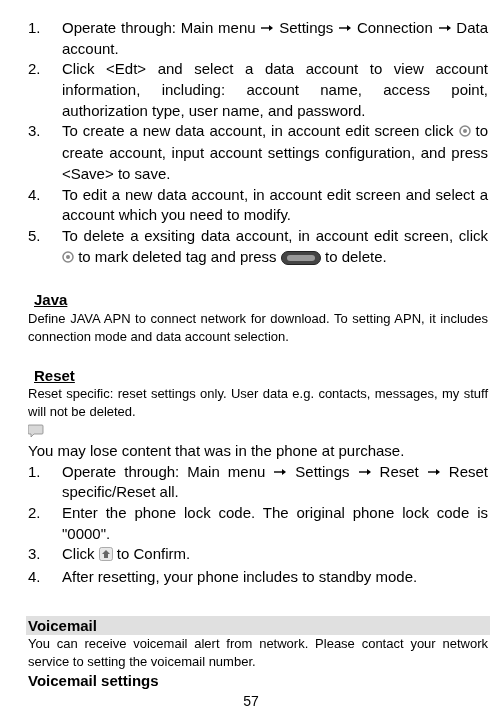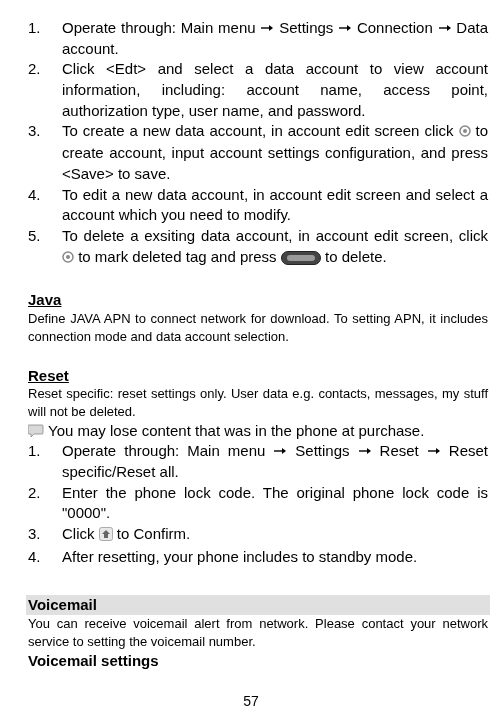--- a/index.html
+++ b/index.html
@@ -38,20 +38,21 @@
     font-weight: bold;
     font-size: 15px;
     margin-top: 12px;
     border-bottom: 1px solid #000;
     padding-bottom: 0;
     line-height: 1.3;
   }
   .section-heading.underline {
     text-decoration: underline;
     border-bottom: none;
+    margin-left: 6px;
   }
   .section-heading.shaded {
     border-bottom: none;
     background: #e0e0e0;
     padding: 0 0;
     margin-left: -2px;
     margin-right: -2px;
     padding-left: 2px;
   }
   .section-heading.plain {
@@ -61,20 +62,21 @@
     font-size: 13px;
     line-height: 1.38;
     text-align: justify;
     margin: 0;
   }
   .note-line {
     display: flex;
     align-items: baseline;
     font-size: 15px;
     line-height: 1.35;
+    flex-direction: column;
   }
   .note-line .note-icon {
     margin-right: 4px;
     flex: 0 0 auto;
     position: relative;
     top: 2px;
   }
   .page-number {
     position: absolute;
     bottom: 8px;

